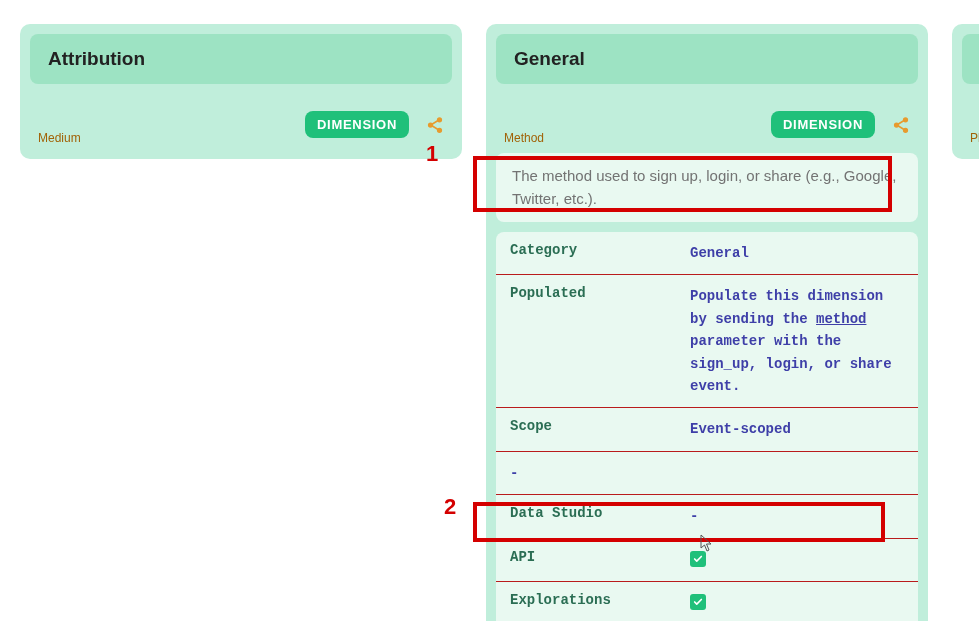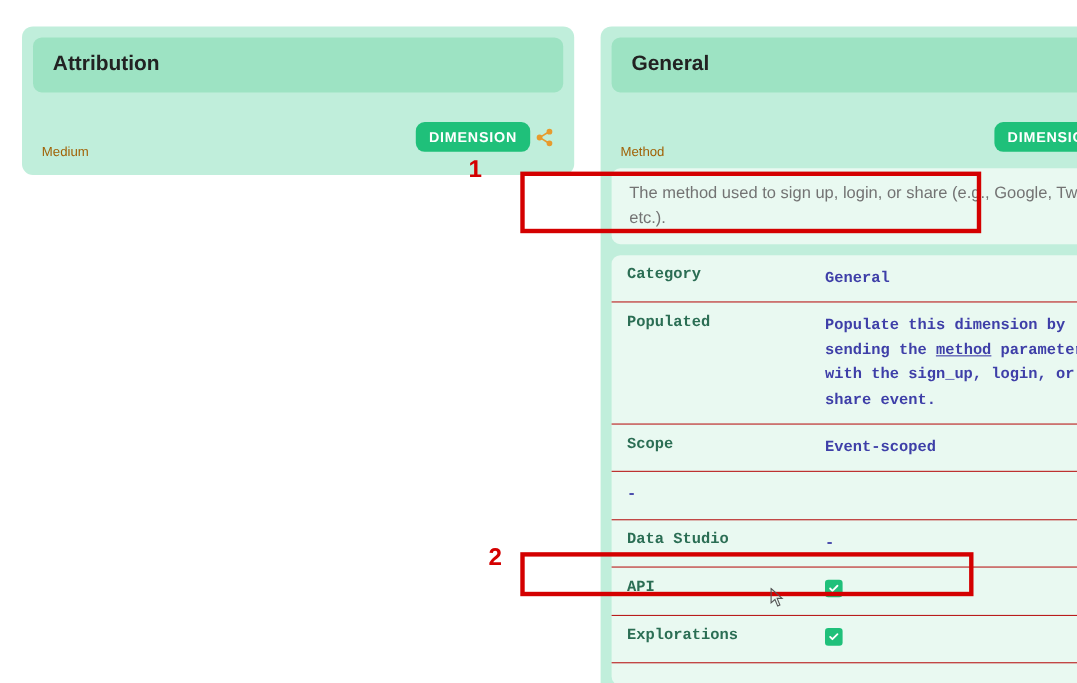--- a/index.html
+++ b/index.html
@@ -14,21 +14,21 @@
   .cards-row {
     display: flex;
     gap: 24px;
     padding: 24px 20px 0 20px;
     align-items: flex-start;
   }
   .card {
     background: #c0eedb;
     border-radius: 10px;
     padding: 10px;
-    width: 502px;
+    width: 442px;
     flex-shrink: 0;
   }
   .card-header {
     background: #9de3c3;
     border-radius: 8px;
     padding: 14px 18px;
     margin-bottom: 10px;
   }
   .card-header h2 {
     font-size: 19px;
@@ -43,21 +43,21 @@
   }
   .card-row-label {
     font-size: 12px;
     color: #a16207;
     font-weight: 500;
     margin-top: 27px;
   }
   .card-row-right {
     display: flex;
     align-items: center;
-    gap: 4px;
+    gap: 17px;
   }
   .badge {
     background: #1fc07a;
     color: #ffffff;
     font-weight: 800;
     font-size: 13px;
     letter-spacing: 0.7px;
     padding: 6px 12px;
     border-radius: 8px;
   }

